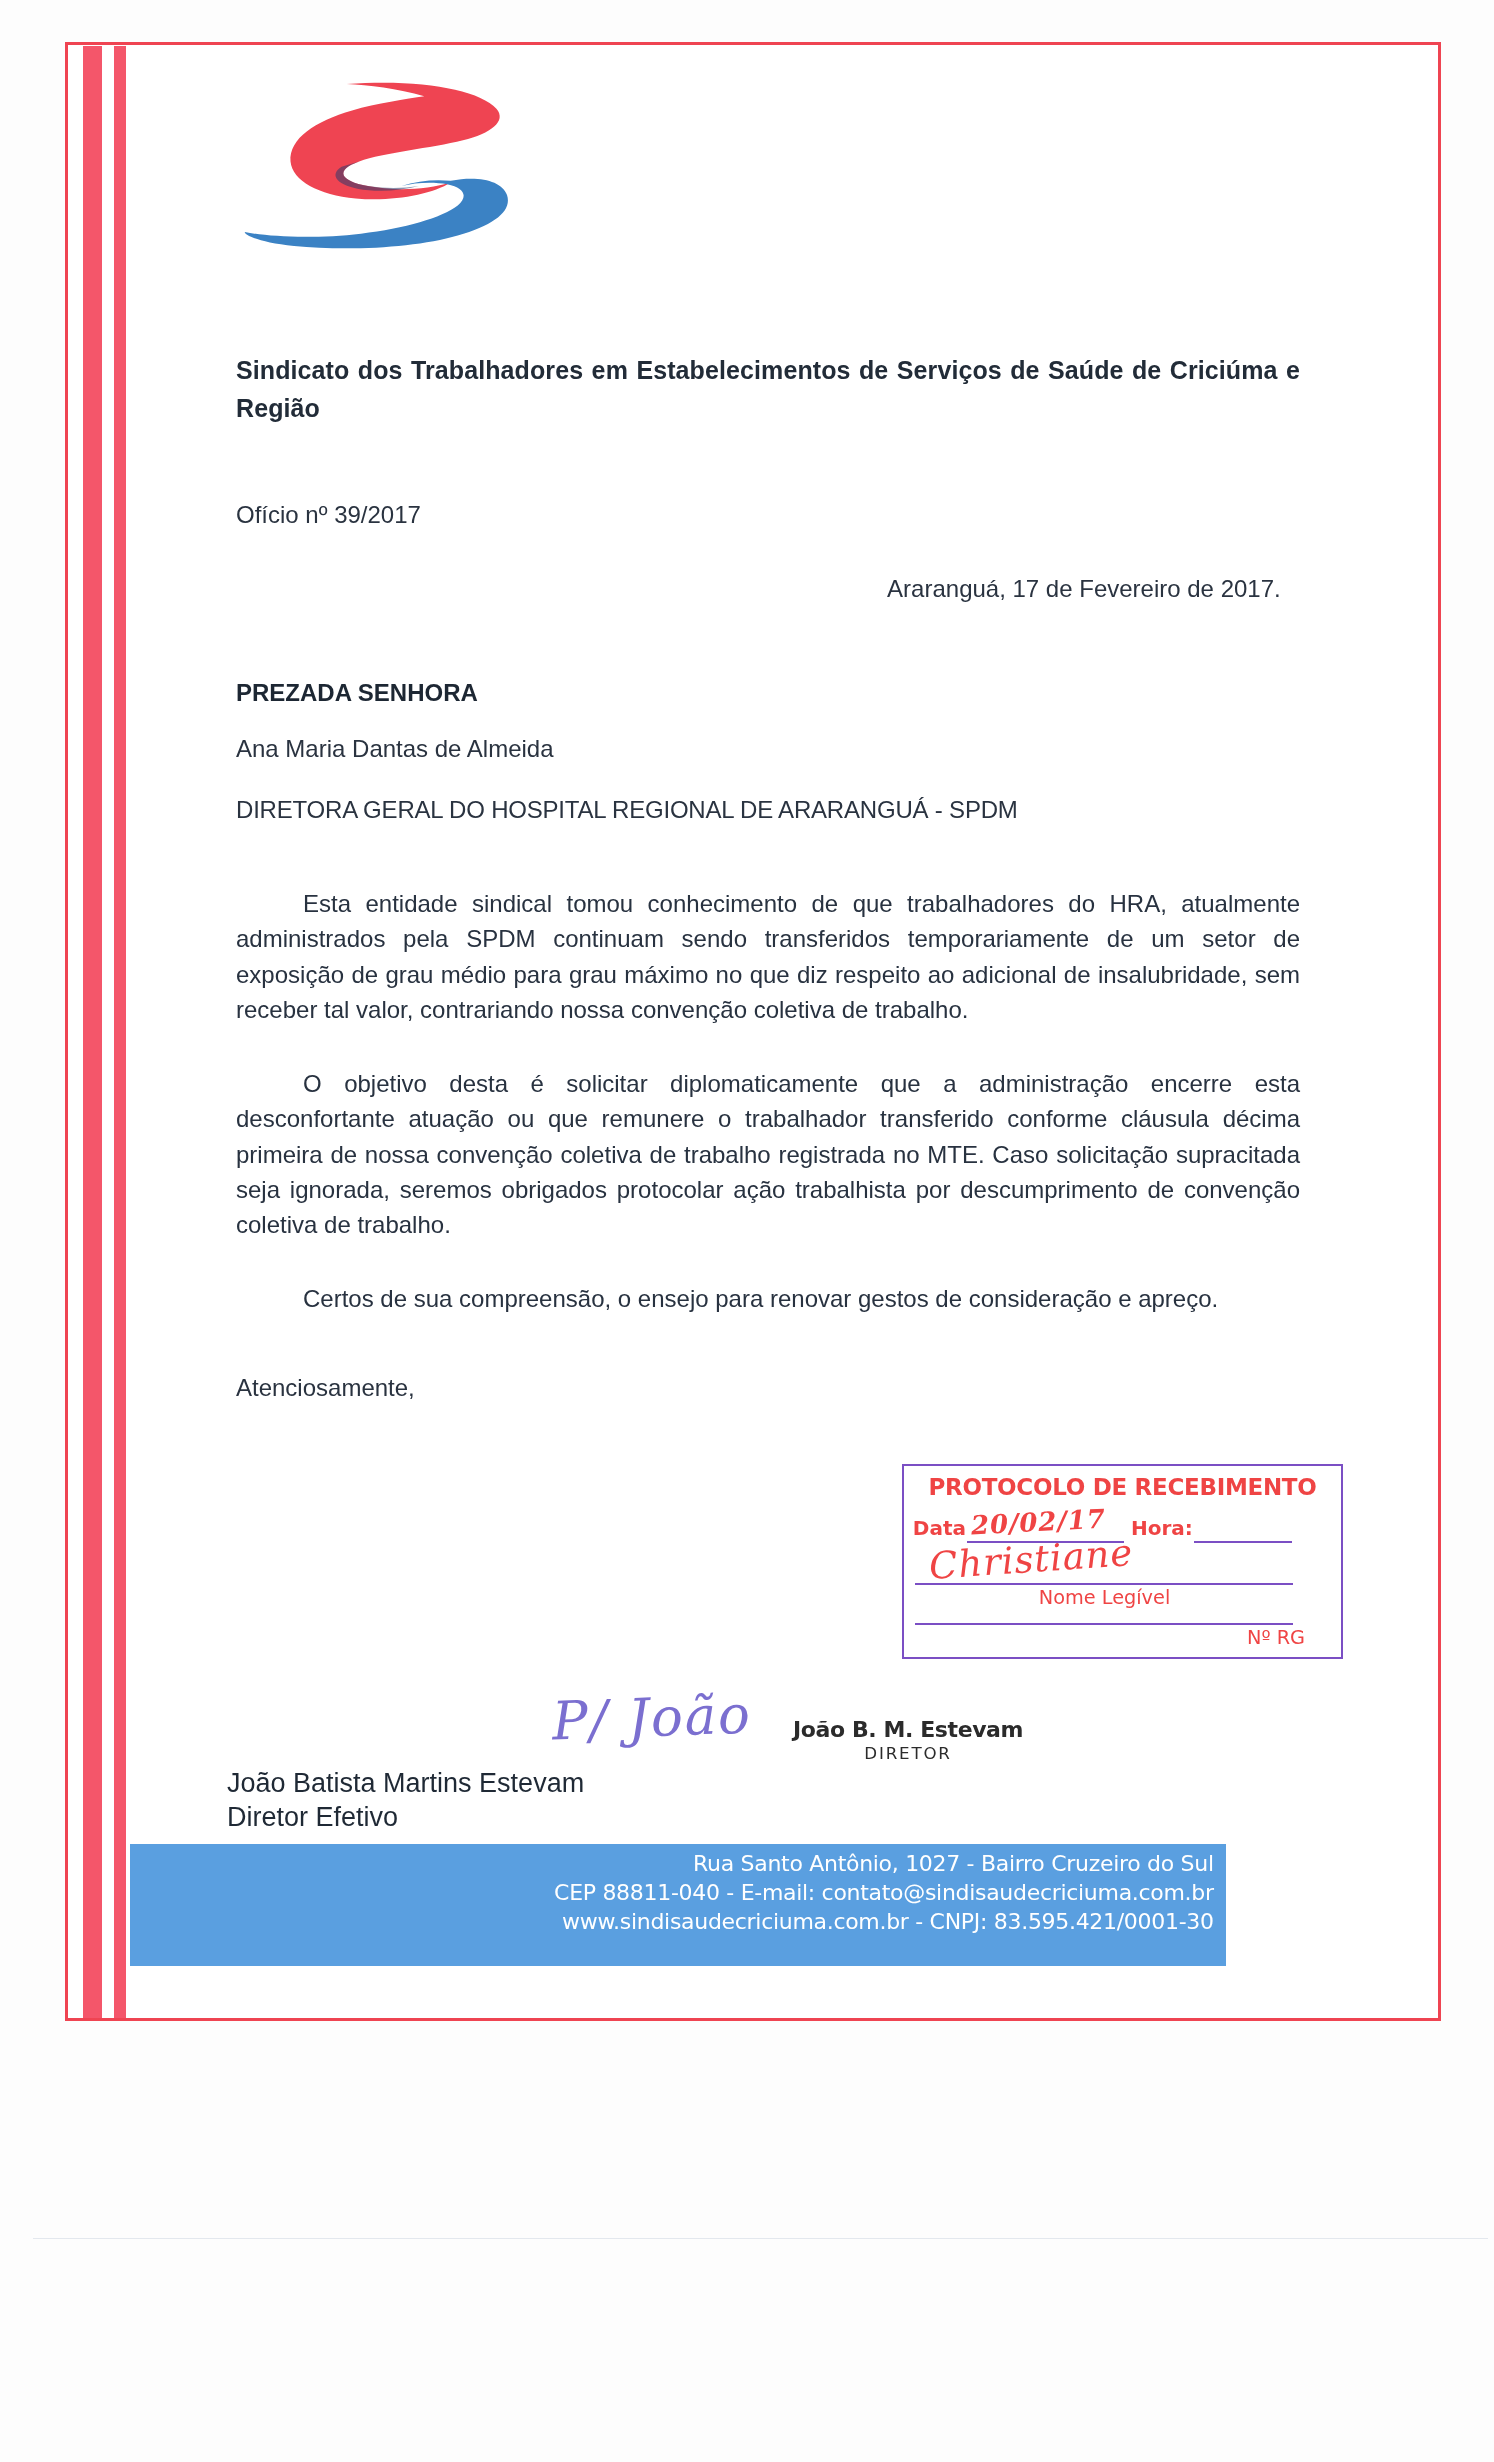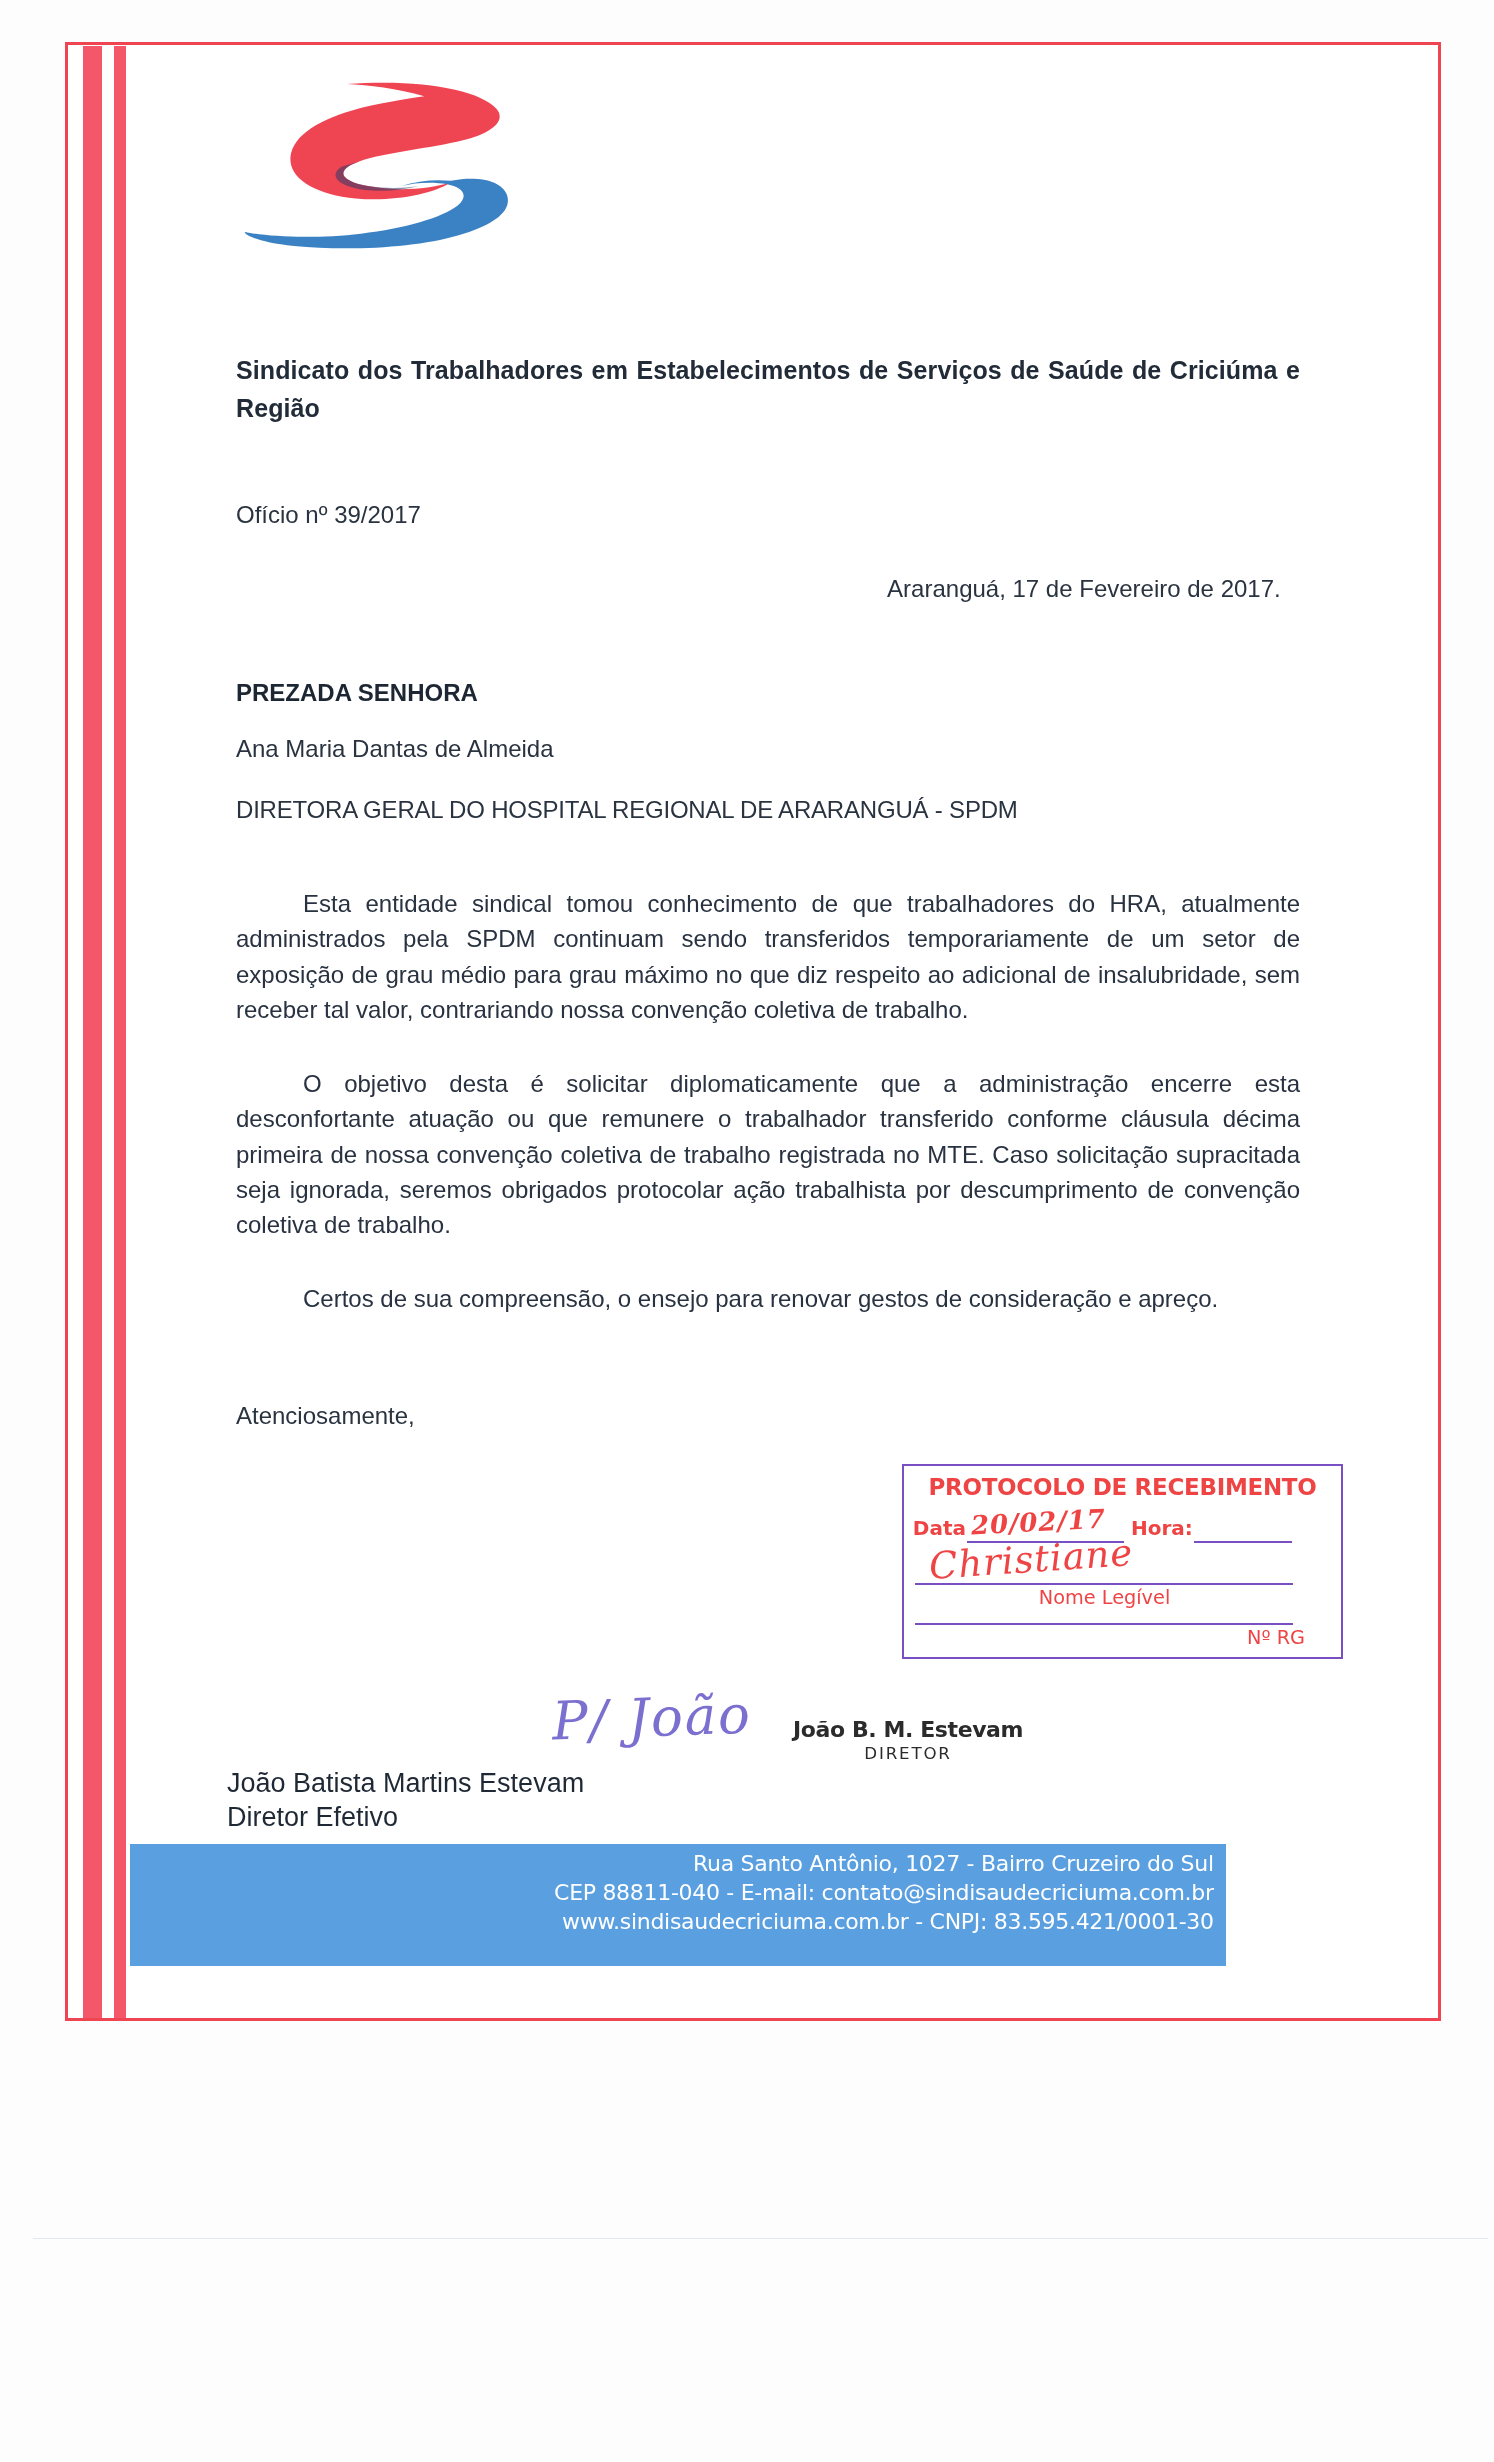--- a/index.html
+++ b/index.html
@@ -156,21 +156,21 @@
     margin-top: 39px;
     font-size: 24px;
     line-height: 1.47;
     text-align: justify;
     text-indent: 67px;
     color: #283240;
   }
   .body-para.first { margin-top: 62px; }
 
   .closing {
-    margin-top: 85px;
+    margin-top: 57px;
     font-size: 24px;
     color: #2a3340;
   }
 
   
   .protocol-stamp {
     position: absolute;
     left: 902px;
     top: 1464px;
     width: 441px;

